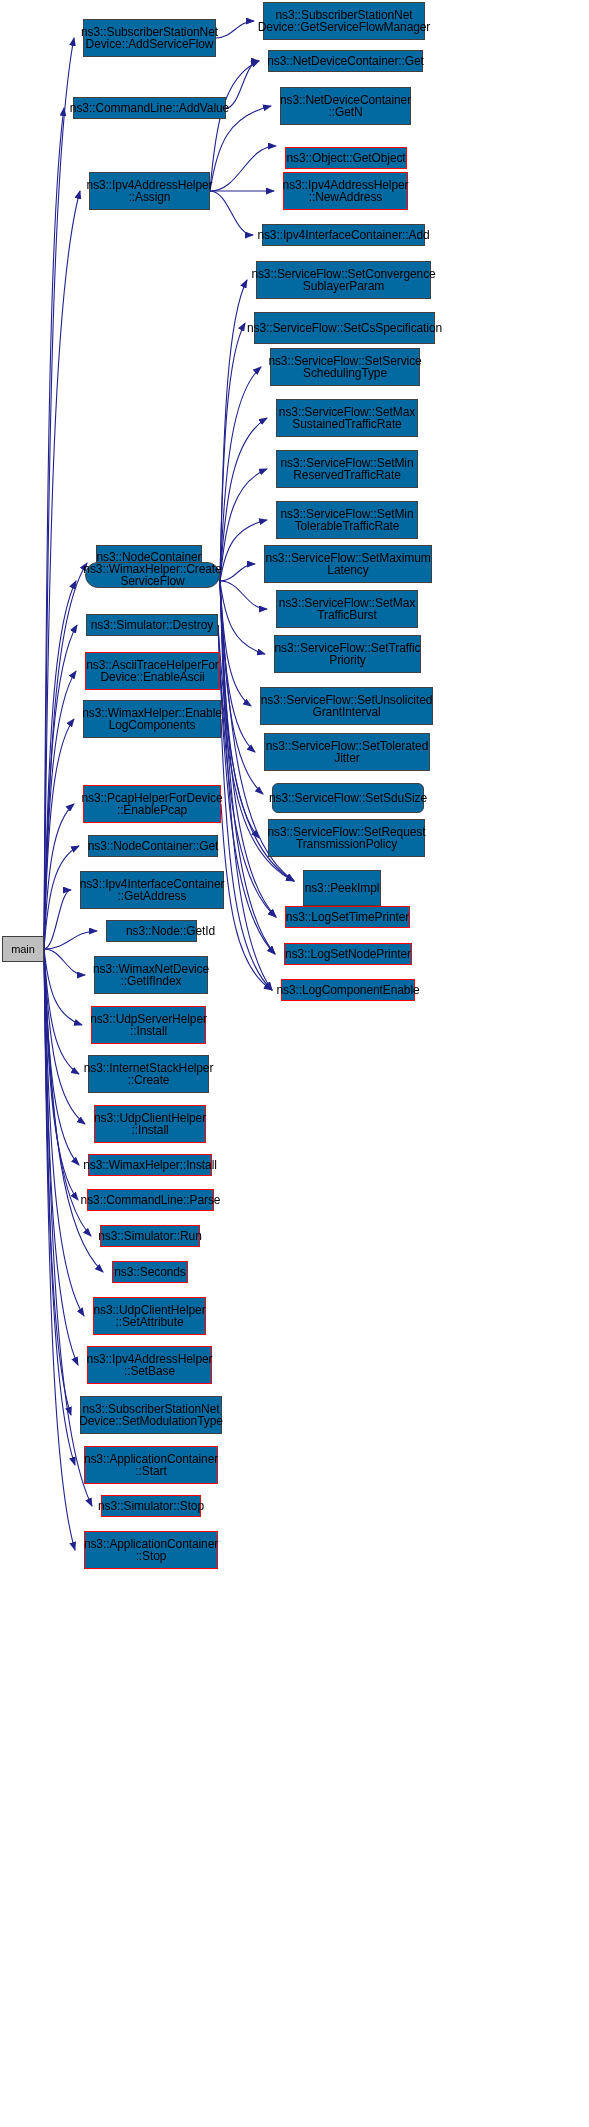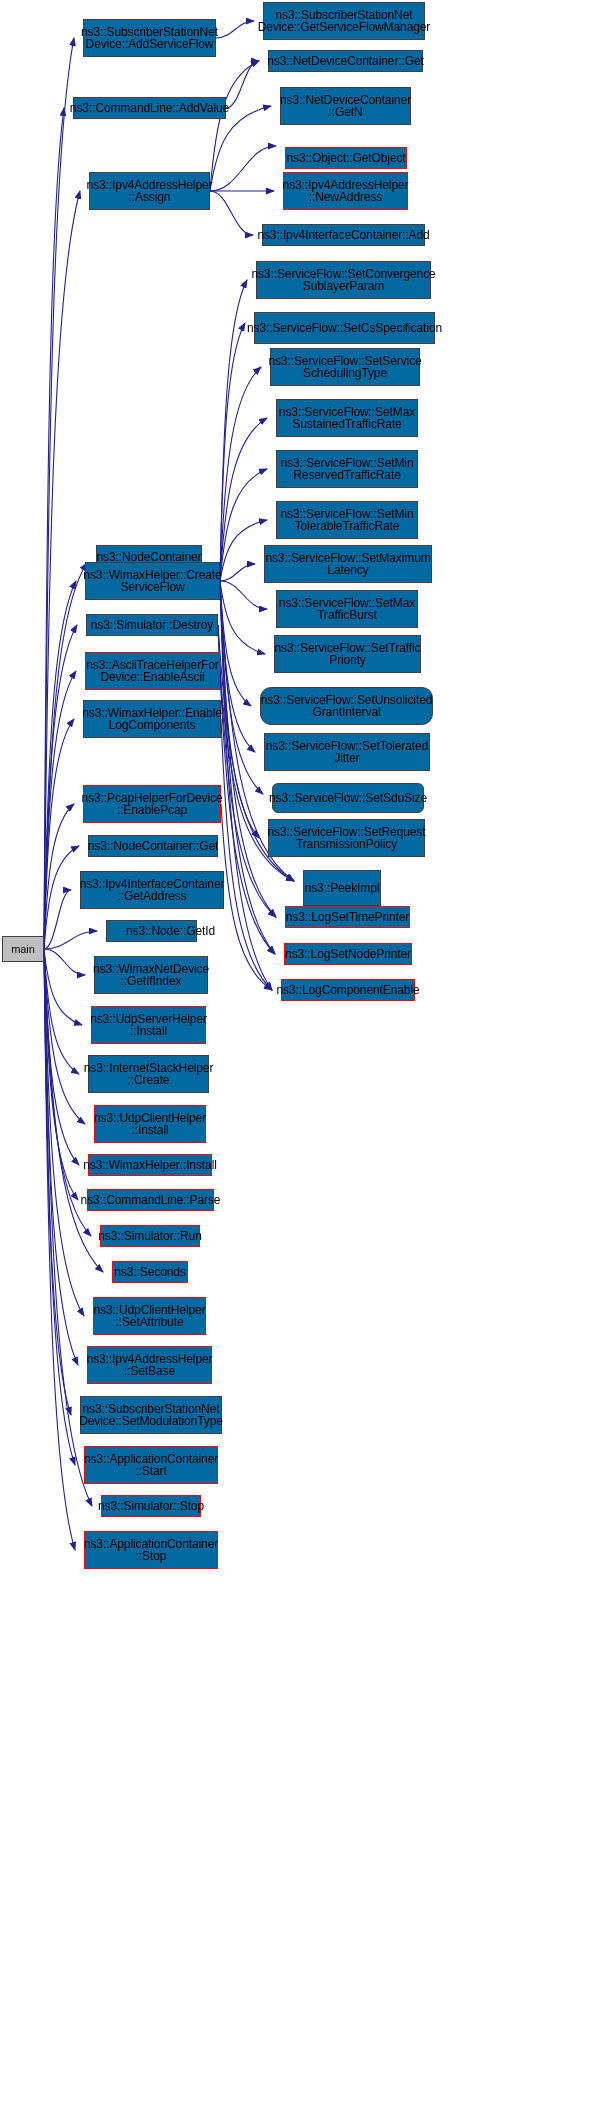--- a/index.html
+++ b/index.html
@@ -120,21 +120,21 @@
   </svg>
   <div id="node-layer">
       <div class="node root" style="left: 2px; top: 936px; width: 42px; height: 26px;">main</div>
       <div class="node" style="left: 83px; top: 19px; width: 133px; height: 38px;">ns3::SubscriberStationNet
 Device::AddServiceFlow</div>
       <div class="node" style="left: 73px; top: 97px; width: 153px; height: 22px;">ns3::CommandLine::AddValue</div>
       <div class="node" style="left: 89px; top: 172px; width: 121px; height: 38px;">ns3::Ipv4AddressHelper
 ::Assign</div>
       <div class="node" style="left: 96px; top: 545px; width: 106px; height: 36px;">ns3::NodeContainer
 ::Create</div>
-      <div class="node" style="left: 85px; top: 562px; width: 135px; height: 38px;">ns3::WimaxHelper::Create
+      <div class="node" style="left: 85px; top: 562px; width: 135px; height: 26px; border-radius: 14px;">ns3::WimaxHelper::Create
 ServiceFlow</div>
       <div class="node" style="left: 86px; top: 614px; width: 132px; height: 22px;">ns3::Simulator::Destroy</div>
       <div class="node red" style="left: 85px; top: 652px; width: 135px; height: 38px;">ns3::AsciiTraceHelperFor
 Device::EnableAscii</div>
       <div class="node" style="left: 83px; top: 700px; width: 138px; height: 38px;">ns3::WimaxHelper::Enable
 LogComponents</div>
       <div class="node red" style="left: 83px; top: 785px; width: 138px; height: 38px;">ns3::PcapHelperForDevice
 ::EnablePcap</div>
       <div class="node" style="left: 88px; top: 835px; width: 130px; height: 22px;">ns3::NodeContainer::Get</div>
       <div class="node" style="left: 80px; top: 871px; width: 144px; height: 38px;">ns3::Ipv4InterfaceContainer
@@ -182,21 +182,21 @@
       <div class="node" style="left: 276px; top: 450px; width: 142px; height: 38px;">ns3::ServiceFlow::SetMin
 ReservedTrafficRate</div>
       <div class="node" style="left: 276px; top: 501px; width: 142px; height: 38px;">ns3::ServiceFlow::SetMin
 TolerableTrafficRate</div>
       <div class="node" style="left: 264px; top: 545px; width: 168px; height: 38px;">ns3::ServiceFlow::SetMaximum
 Latency</div>
       <div class="node" style="left: 276px; top: 590px; width: 142px; height: 38px;">ns3::ServiceFlow::SetMax
 TrafficBurst</div>
       <div class="node" style="left: 274px; top: 635px; width: 147px; height: 38px;">ns3::ServiceFlow::SetTraffic
 Priority</div>
-      <div class="node" style="left: 260px; top: 687px; width: 173px; height: 38px; border-radius: 11px;">ns3::ServiceFlow::SetUnsolicited
+      <div class="node" style="left: 260px; top: 687px; width: 173px; height: 38px;">ns3::ServiceFlow::SetUnsolicited
 GrantInterval</div>
       <div class="node" style="left: 264px; top: 733px; width: 166px; height: 38px;">ns3::ServiceFlow::SetTolerated
 Jitter</div>
       <div class="node" style="left: 272px; top: 783px; width: 152px; height: 30px; border-radius: 6px;">ns3::ServiceFlow::SetSduSize</div>
       <div class="node" style="left: 268px; top: 819px; width: 157px; height: 38px;">ns3::ServiceFlow::SetRequest
 TransmissionPolicy</div>
       <div class="node" style="left: 303px; top: 870px; width: 78px; height: 36px;">ns3::PeekImpl</div>
       <div class="node red" style="left: 285px; top: 906px; width: 125px; height: 22px;">ns3::LogSetTimePrinter</div>
       <div class="node red" style="left: 284px; top: 943px; width: 128px; height: 22px;">ns3::LogSetNodePrinter</div>
       <div class="node red" style="left: 281px; top: 979px; width: 134px; height: 22px;">ns3::LogComponentEnable</div>

